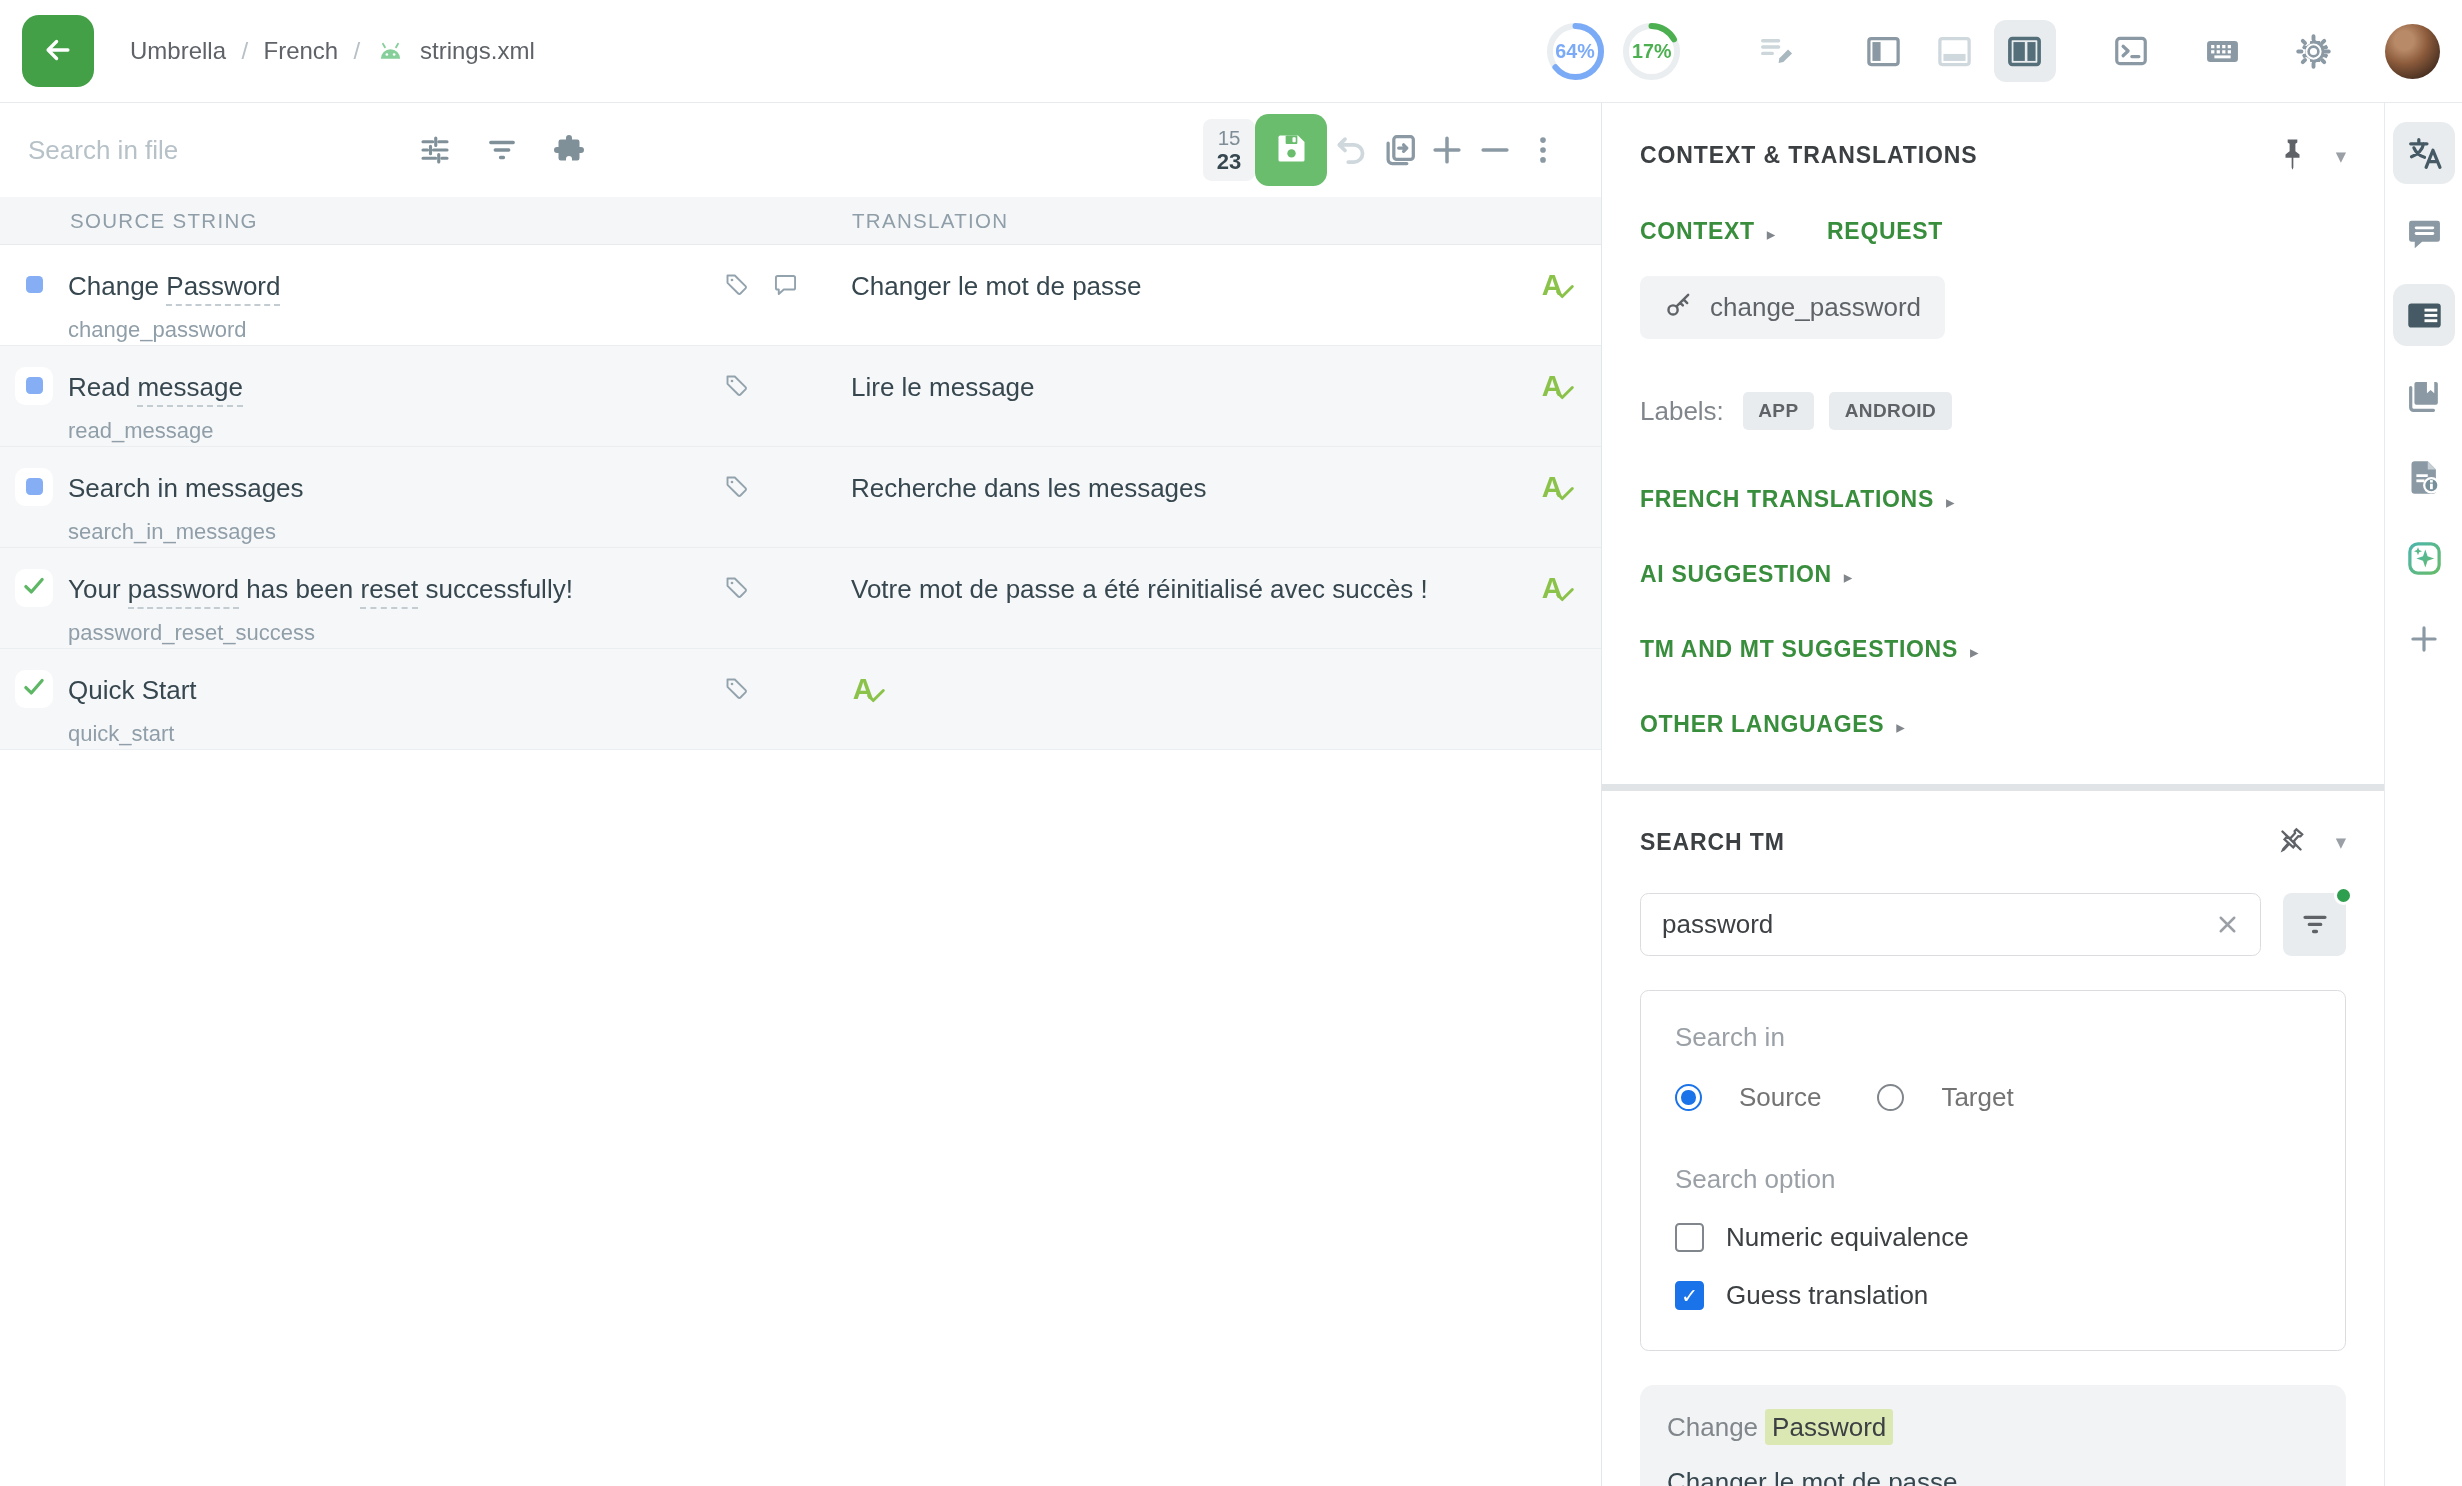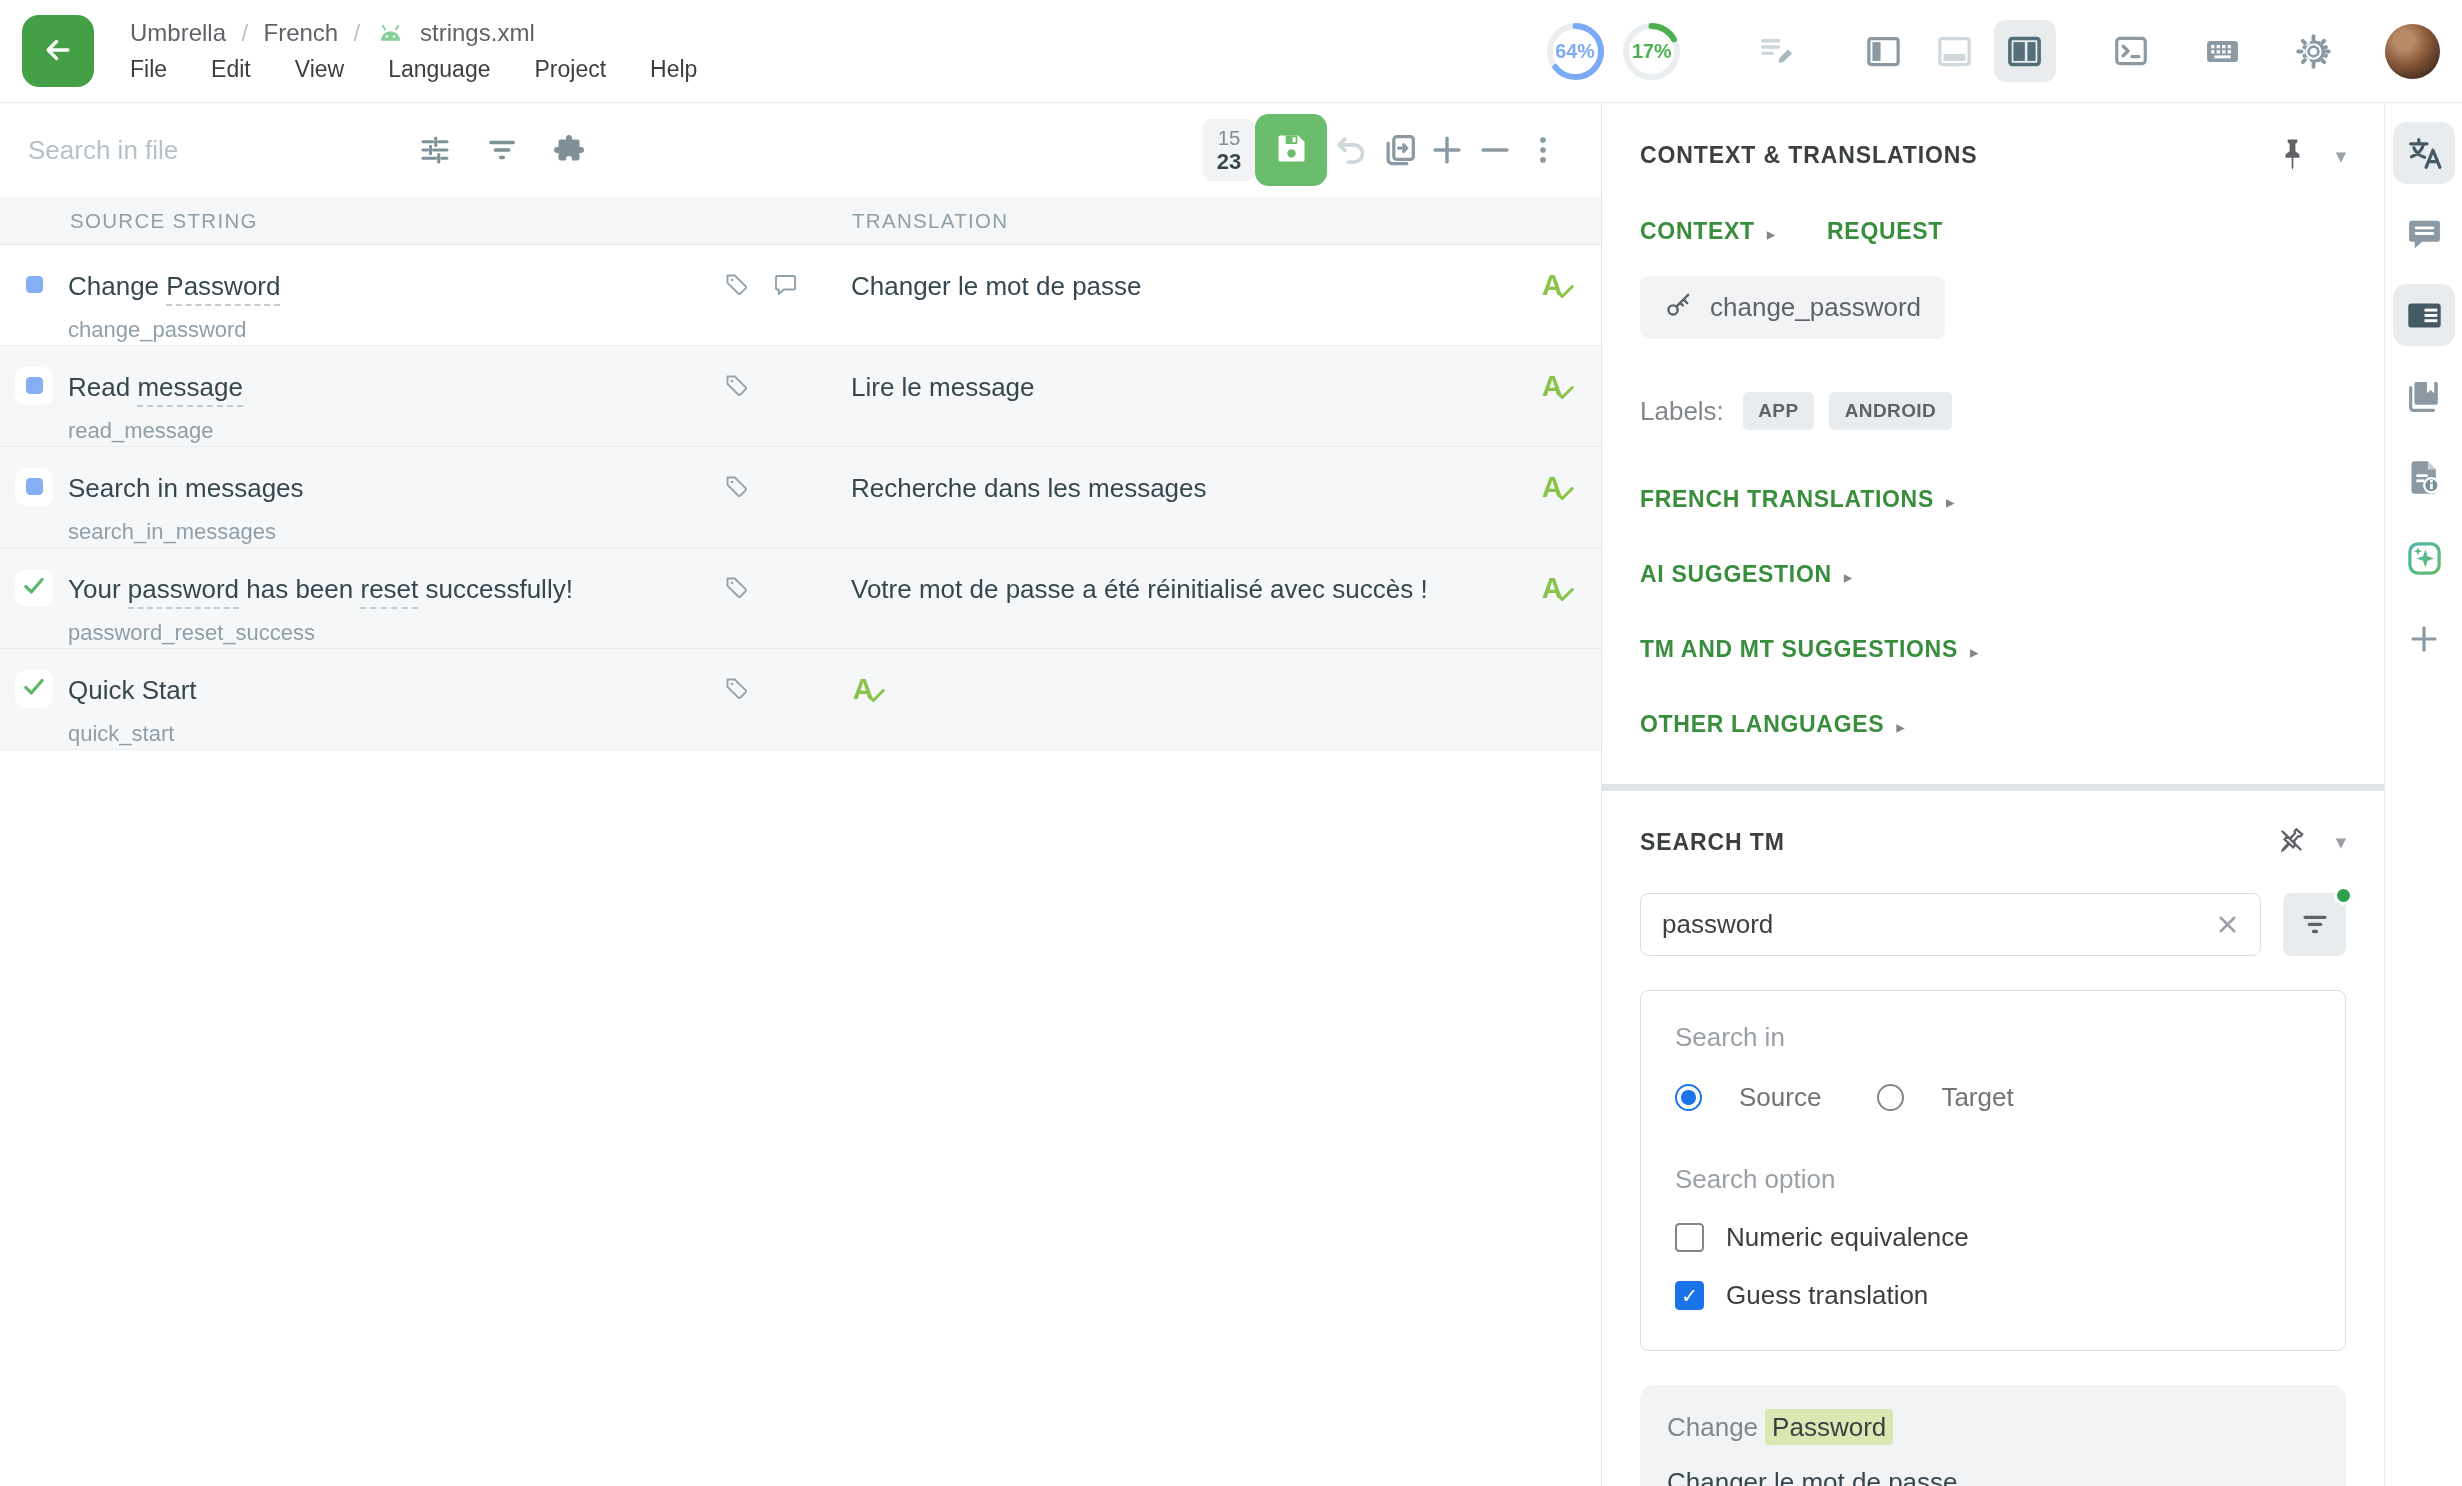--- a/index.html
+++ b/index.html
@@ -153,28 +153,20 @@
           <span class="android-ic">
             <svg width="29" height="22" viewBox="0 0 24 17">
                 <path d="M4 15 a8 8 0 0 1 16 0 z" fill="#86cf9b"></path>
                 <path d="M7.4 5.4 5.8 2.6 M16.6 5.4 18.2 2.6" stroke="#86cf9b" stroke-width="1.6" stroke-linecap="round"></path>
                 <circle cx="9" cy="11.4" r="1.1" fill="#fff"></circle>
                 <circle cx="15" cy="11.4" r="1.1" fill="#fff"></circle>
               </svg>
           </span>
           <span class="crumb">strings.xml</span>
         </div>
-        <nav class="menubar" id="menu-row">
-            <span class="menu-item">File</span>
-            <span class="menu-item">Edit</span>
-            <span class="menu-item">View</span>
-            <span class="menu-item">Language</span>
-            <span class="menu-item">Project</span>
-            <span class="menu-item">Help</span>
-          </nav>
       </div>
     </div>
     <div class="topbar-right">
       <div class="rings" id="rings">
           <span class="ring"><svg width="63" height="63" viewBox="0 0 74 74">
     <circle cx="37" cy="37" r="30" fill="none" stroke="#eaeef0" stroke-width="7"></circle>
     <circle cx="37" cy="37" r="30" fill="none" stroke="#7baaf7" stroke-width="7" stroke-dasharray="120.63715789784804 188.49555921538757" stroke-linecap="round" transform="rotate(-90 37 37)"></circle>
             </svg>
     <span class="pct" style="color:#7baaf7">64%</span></span>
           <span class="ring"><svg width="63" height="63" viewBox="0 0 74 74">

